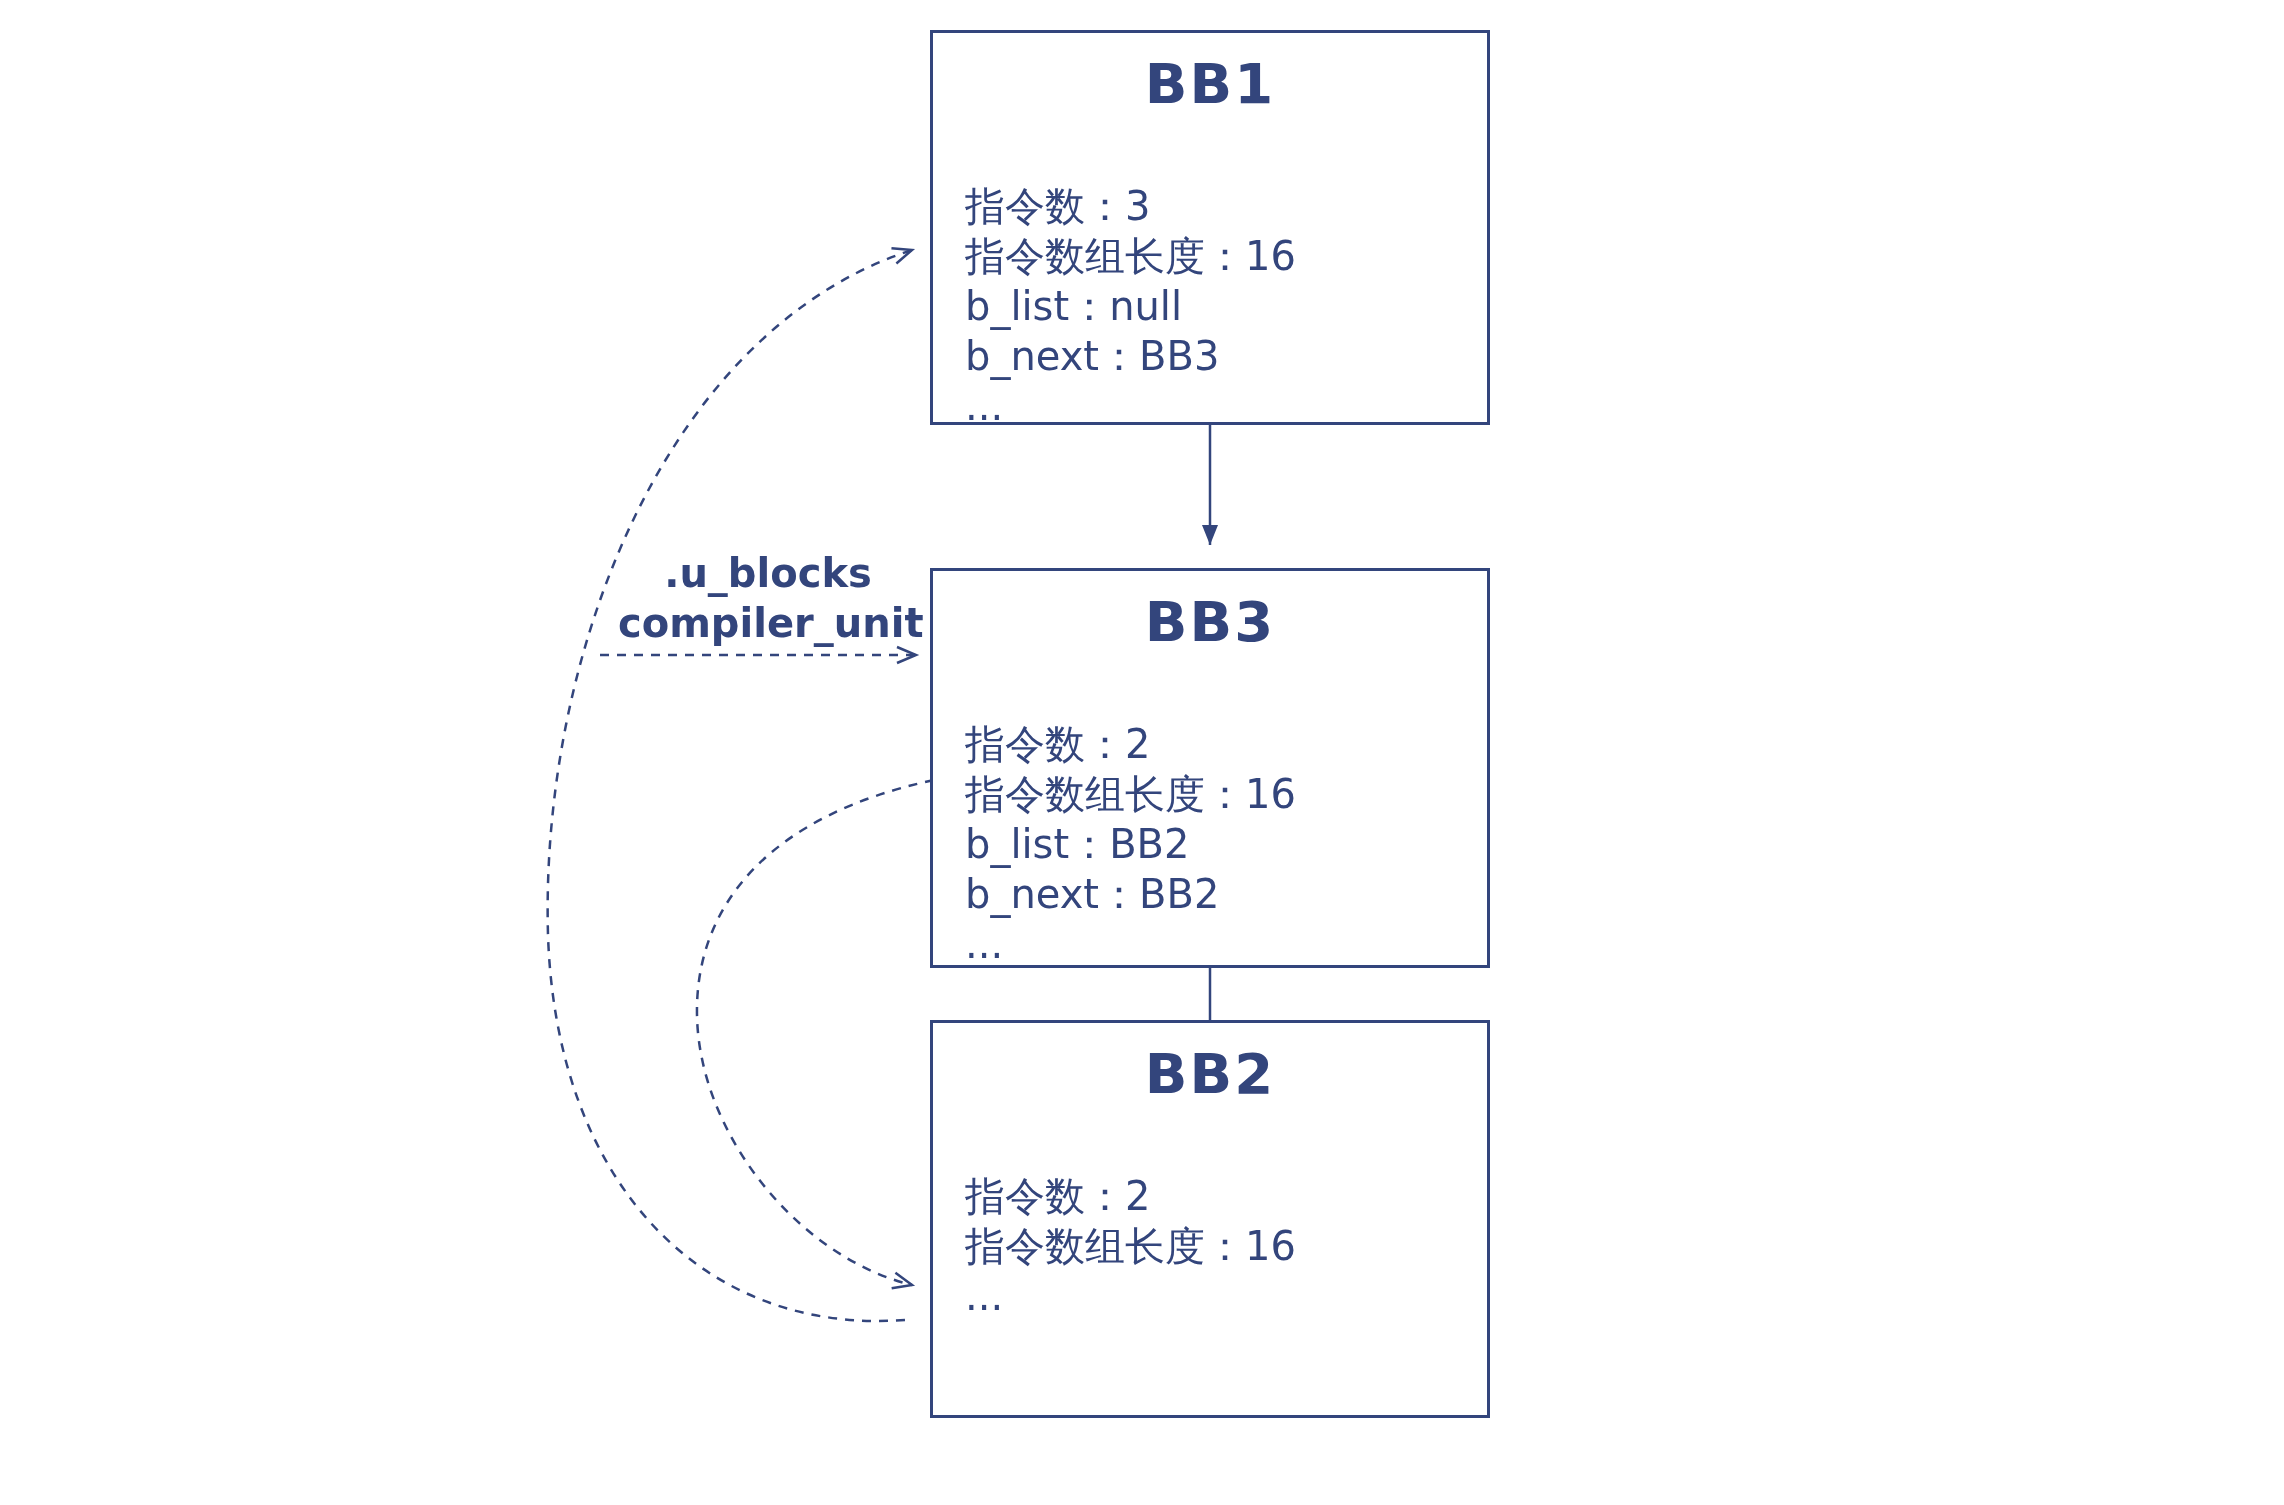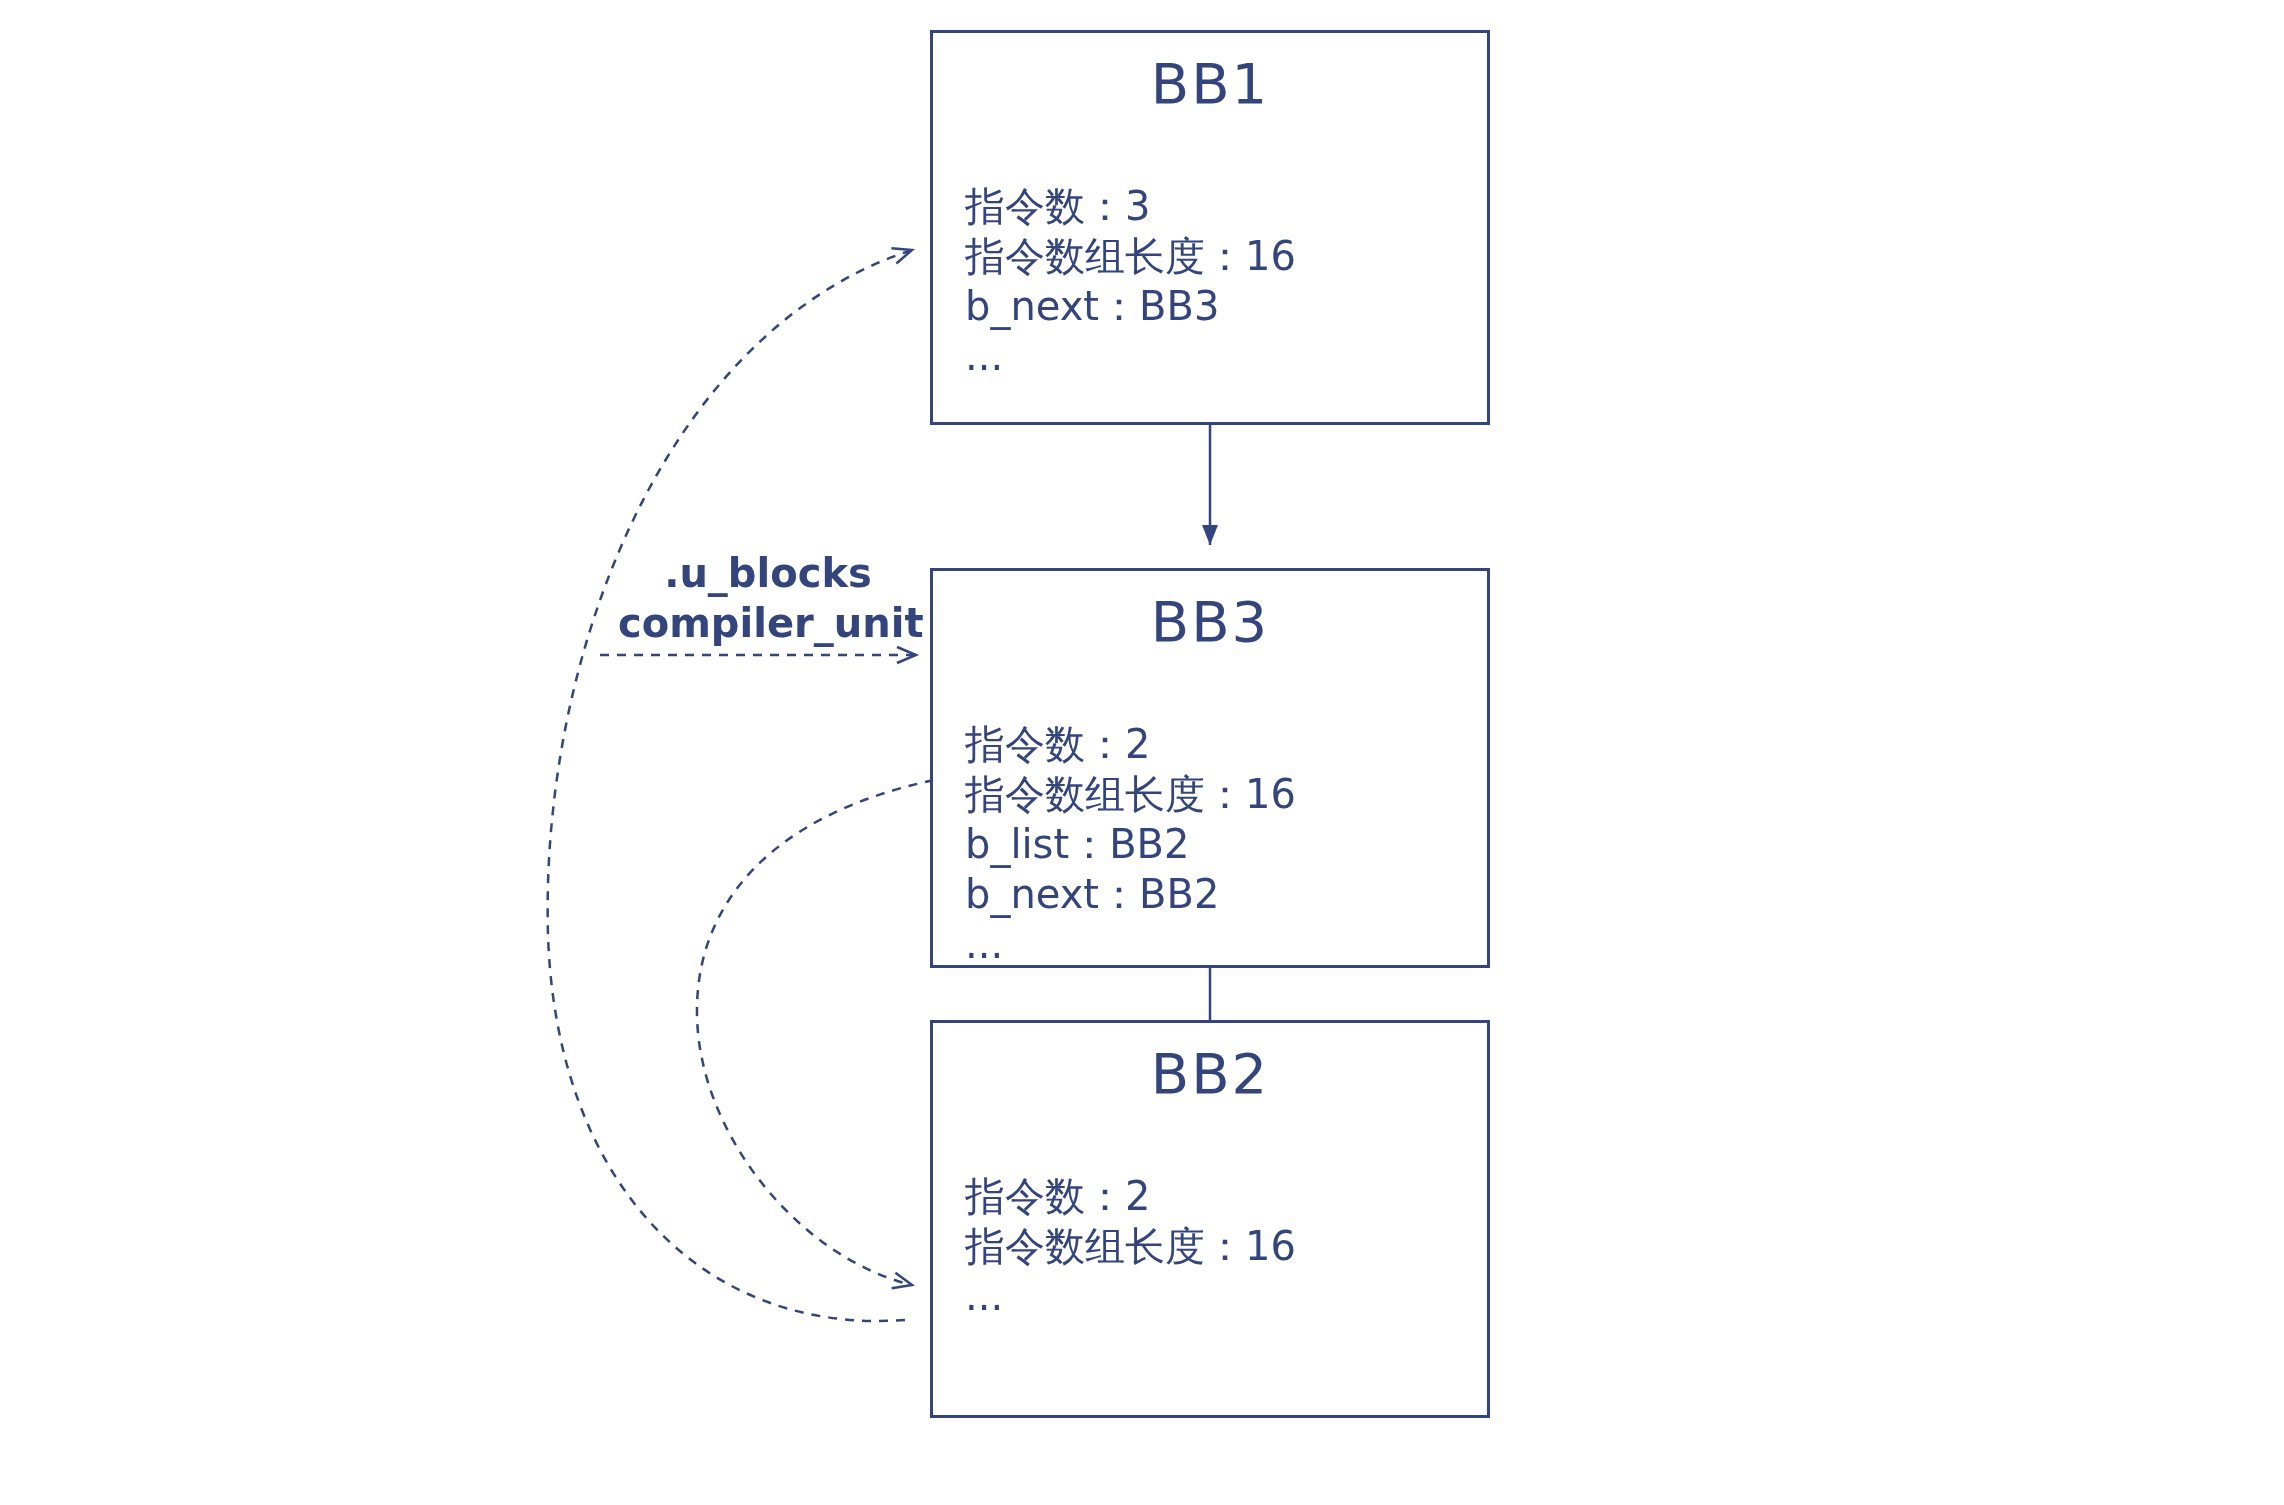--- a/index.html
+++ b/index.html
@@ -26,21 +26,21 @@
     background: var(--bg);
   }
   .block-bb1 { top: 30px;   height: 395px; }
   .block-bb3 { top: 568px;  height: 400px; }
   .block-bb2 { top: 1020px; height: 398px; }
 
   .block-title {
     margin-top: 18px;
     text-align: center;
     font-size: 56px;
-    font-weight: 400;
+    font-weight: 700;
     letter-spacing: 2px;
   }
   .block-fields {
     position: absolute;
     left: 32px; top: 148px; right: 10px;
     font-size: 40px;
     line-height: 50px;
     white-space: nowrap;
     overflow: hidden;
   }
@@ -83,20 +83,21 @@
   <div class="pointer-label">
     <div>.u_blocks</div>
     <div>compiler_unit</div>
   </div>
 
   <div class="block block-bb1">
     <div class="block-title">BB1</div>
     <div class="block-fields">
       <div>指令数：3</div>
       <div>指令数组长度：16</div>
+      <div>b_list：null</div>
       <div>b_next：BB3</div>
       <div>...</div>
     </div>
   </div>
 
   <div class="block block-bb3">
     <div class="block-title">BB3</div>
     <div class="block-fields">
       <div>指令数：2</div>
       <div>指令数组长度：16</div>

